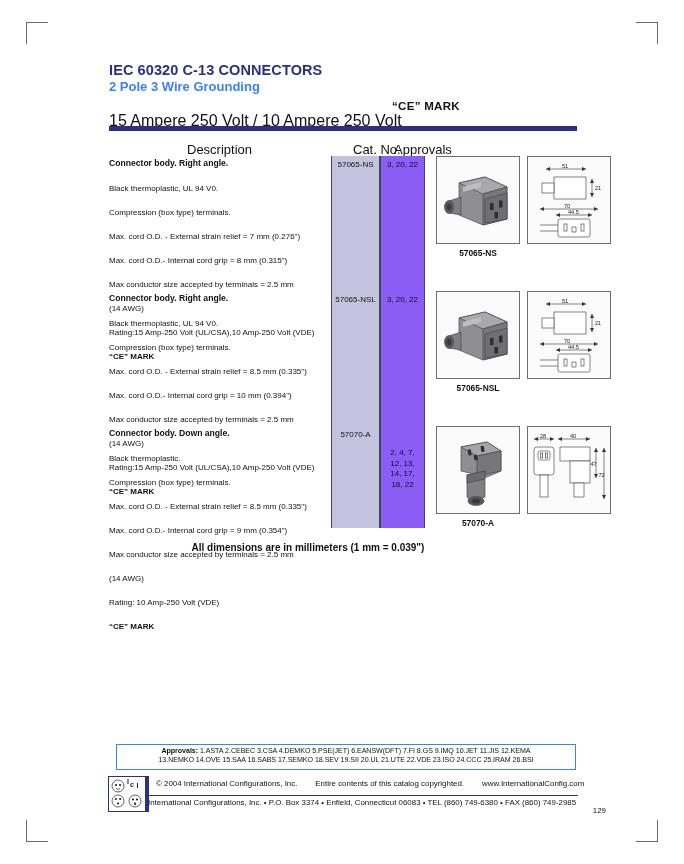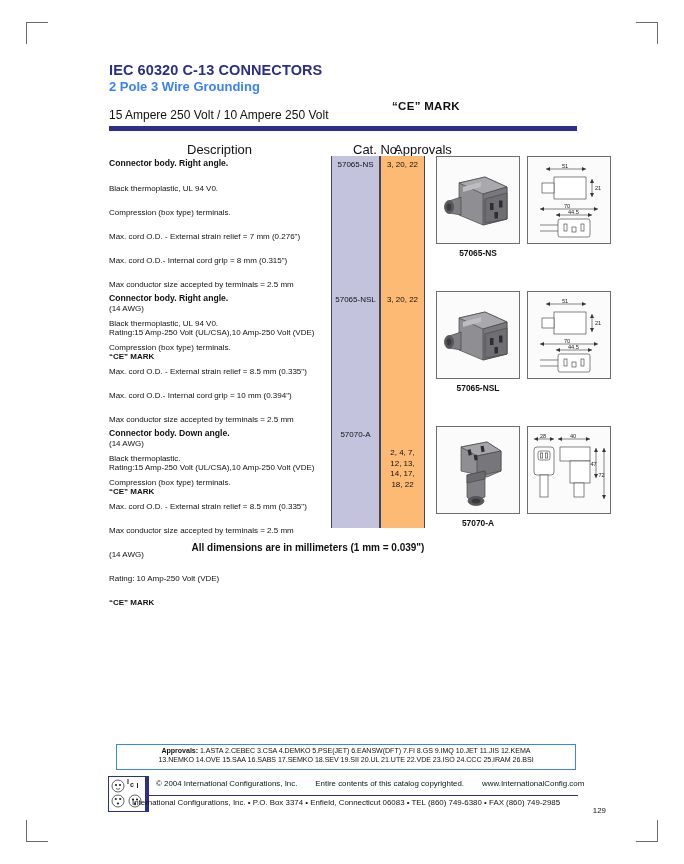--- a/index.html
+++ b/index.html
@@ -62,23 +62,23 @@
   }
   .h-sub {
     color: #3b82f6;
     font-size: 13px;
     font-weight: bold;
     line-height: 16px;
     margin-top: 1px;
   }
   .h-rating {
     color: #111;
-    font-size: 12px;
+    font-size: 16px;
     line-height: 14px;
-    margin-top: 13px;
+    margin-top: 19px;
   }
   .ce-mark {
     position: absolute;
     left: 283px;
     top: 38px;
     font-size: 11.5px;
     font-weight: bold;
     color: #111;
     letter-spacing: 0.3px;
   }
@@ -147,21 +147,21 @@
   .cat-cell, .appr-cell {
     position: absolute;
     top: 0;
     box-sizing: border-box;
     border-left: 1px solid #43445c;
     border-right: 1px solid #43445c;
     text-align: center;
     padding-top: 4px;
   }
   .cat-cell  { left: 222px; width: 49px;  background: #c3c3dd; }
-  .appr-cell { left: 271px; width: 45px;  background: #fdba74; }
+  .appr-cell { left: 271px; width: 45px;  background: #8b5cf6; }
   .cat-cell span, .appr-cell span {
     font-size: 8px;
     color: #111;
     line-height: 10.5px;
     display: block;
   }
 
   .photo-box, .dim-box {
     position: absolute;
     top: 0;
@@ -245,21 +245,21 @@
   .foot-line1 {
     position: absolute;
     left: 48px;
     top: 3px;
     font-size: 7.9px;
     color: #111;
     white-space: nowrap;
   }
   .foot-line2 {
     position: absolute;
-    left: 24px;
+    left: 40px;
     top: 22px;
     font-size: 7.9px;
     color: #111;
     white-space: nowrap;
   }
   .foot-line1 .gap { display: inline-block; width: 18px; }
   .page-num {
     position: absolute;
     right: 0;
     top: 22px;
@@ -442,20 +442,21 @@
 
       <div class="part-label">57065-NSL</div>
     </div>
 
     <div class="row">
       <div class="desc">
         <div class="d-title">Connector body. Down angle.</div>
         <div class="d-line">Black thermoplastic.</div>
         <div class="d-line">Compression (box type) terminals.</div>
         <div class="d-line">Max. cord O.D. - External strain relief = 8.5 mm (0.335")</div>
+        <div class="d-line">Max. cord O.D.- Internal cord grip = 9 mm (0.354")</div>
         <div class="d-line">Max conductor size accepted by terminals = 2.5 mm</div>
         <div class="d-line">(14 AWG)</div>
         <div class="d-line">Rating: 10 Amp-250 Volt (VDE)</div>
         <div class="d-line bold">“CE” MARK</div>
       </div>
 
       <div class="cat-cell" style="height:102px">
         <span>57070-A</span>
       </div>
       <div class="appr-cell" style="height:102px; white-space:pre-line;">

